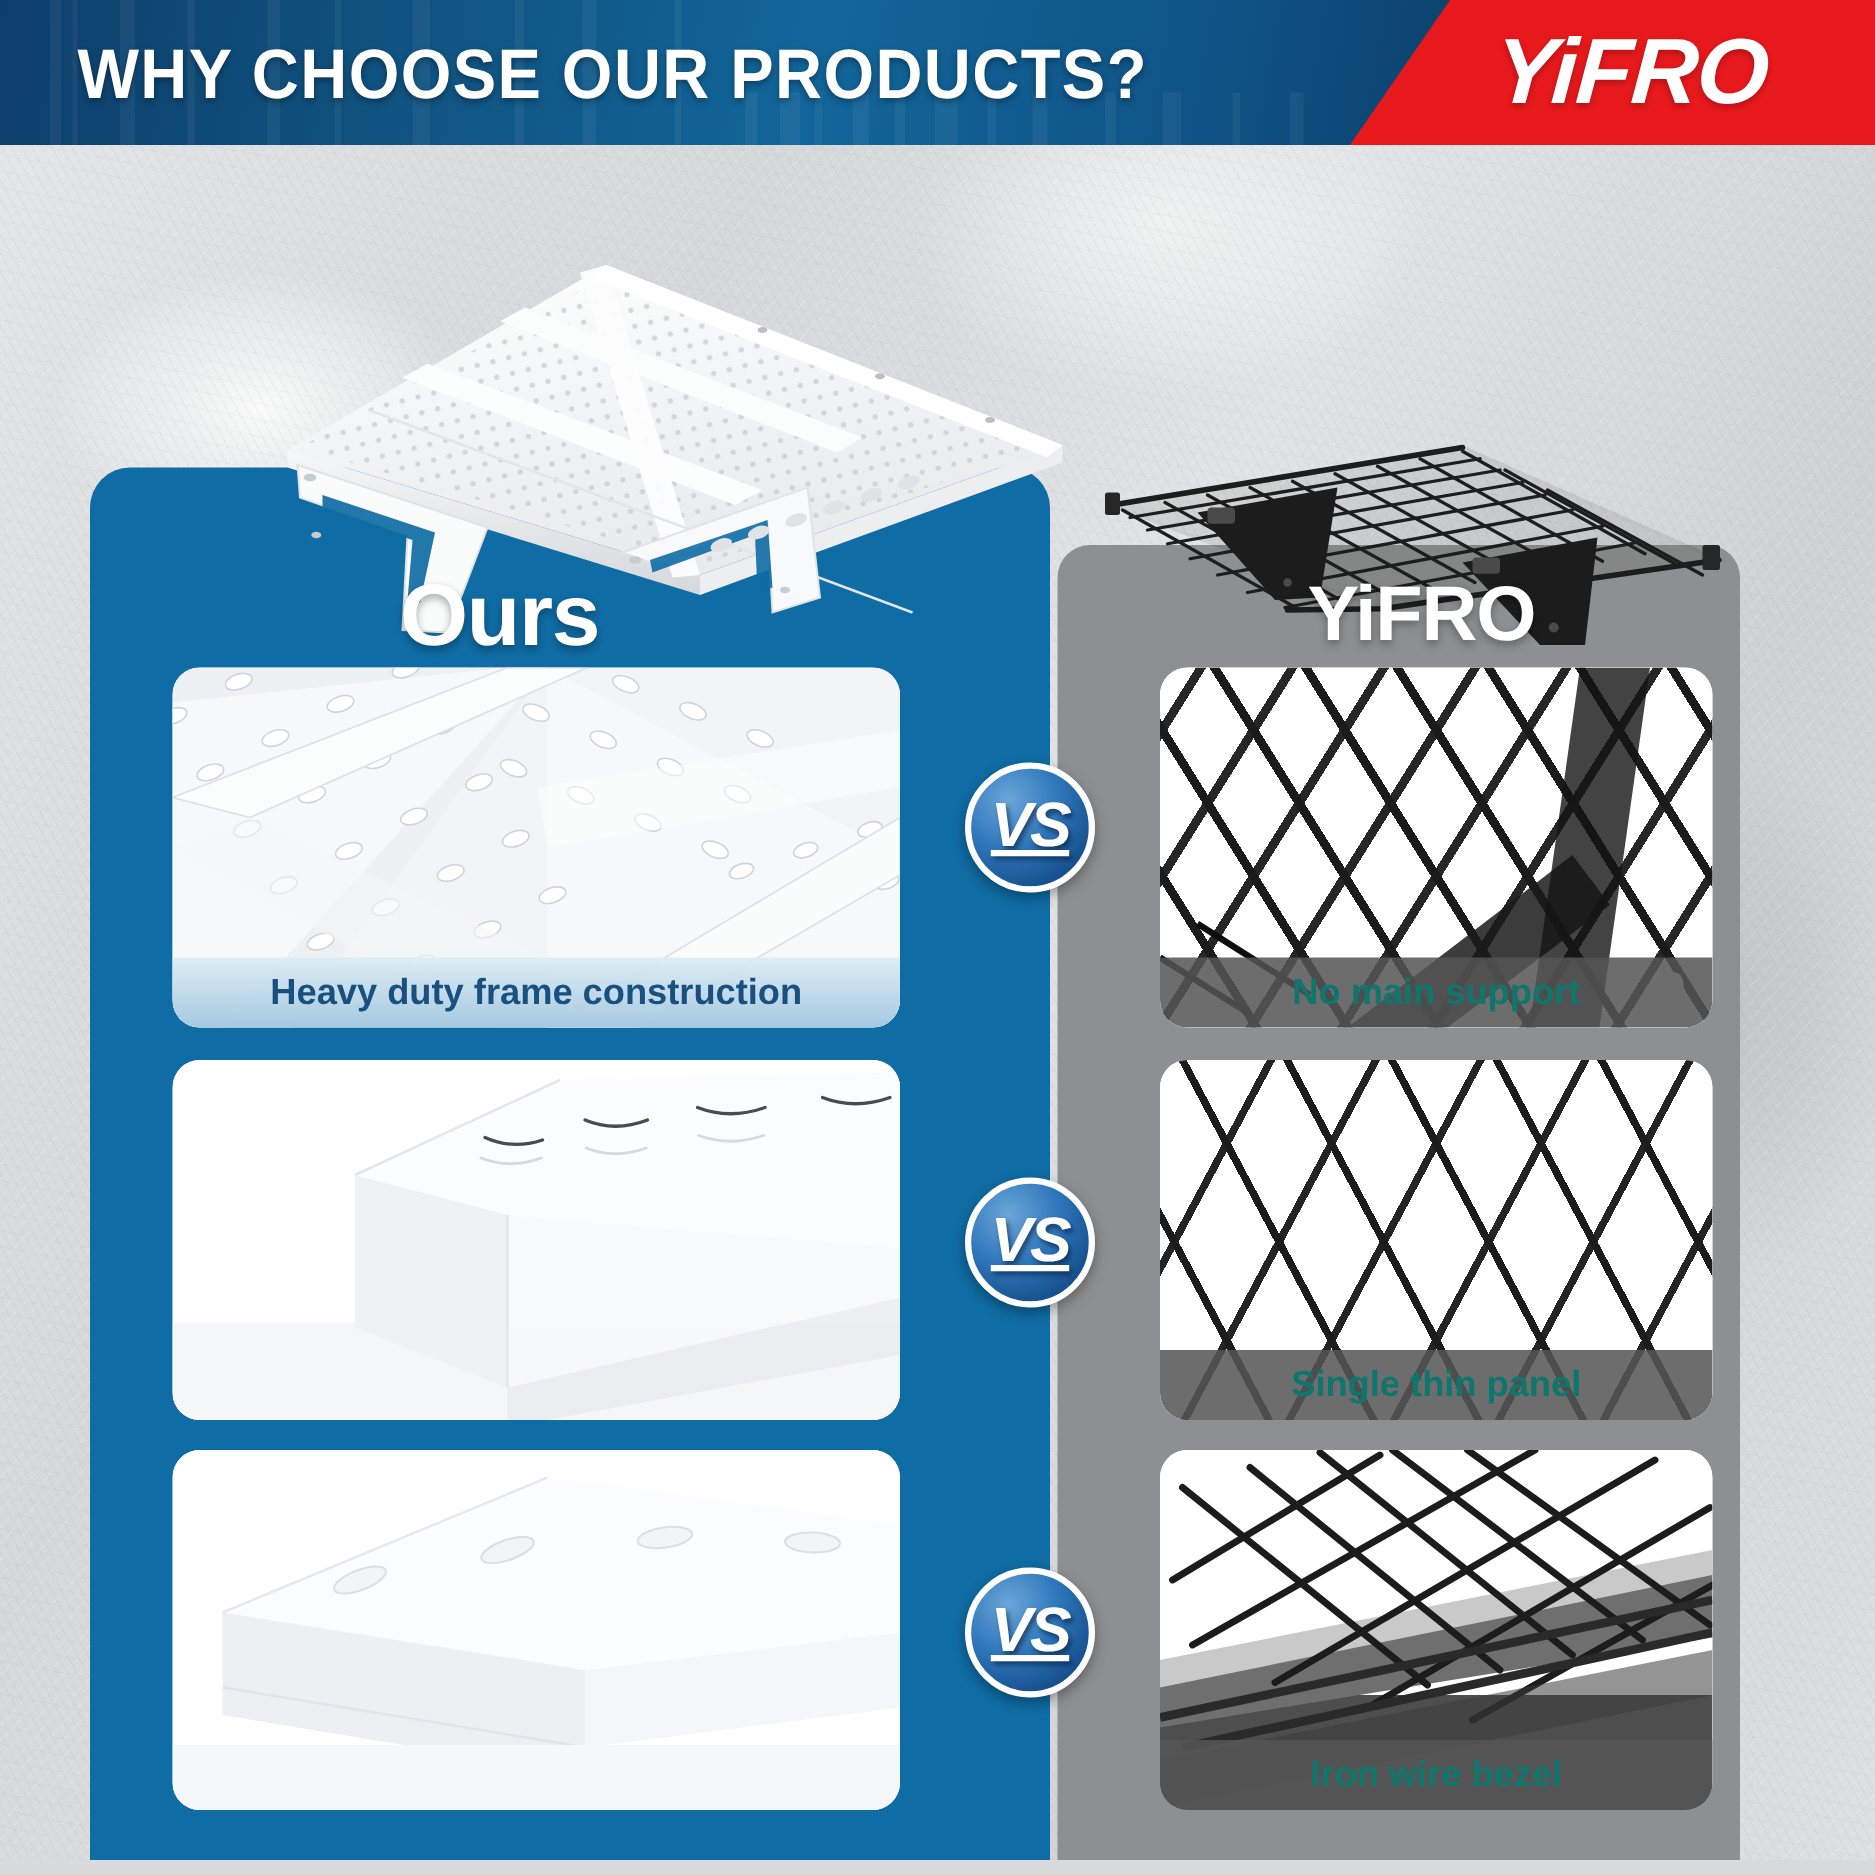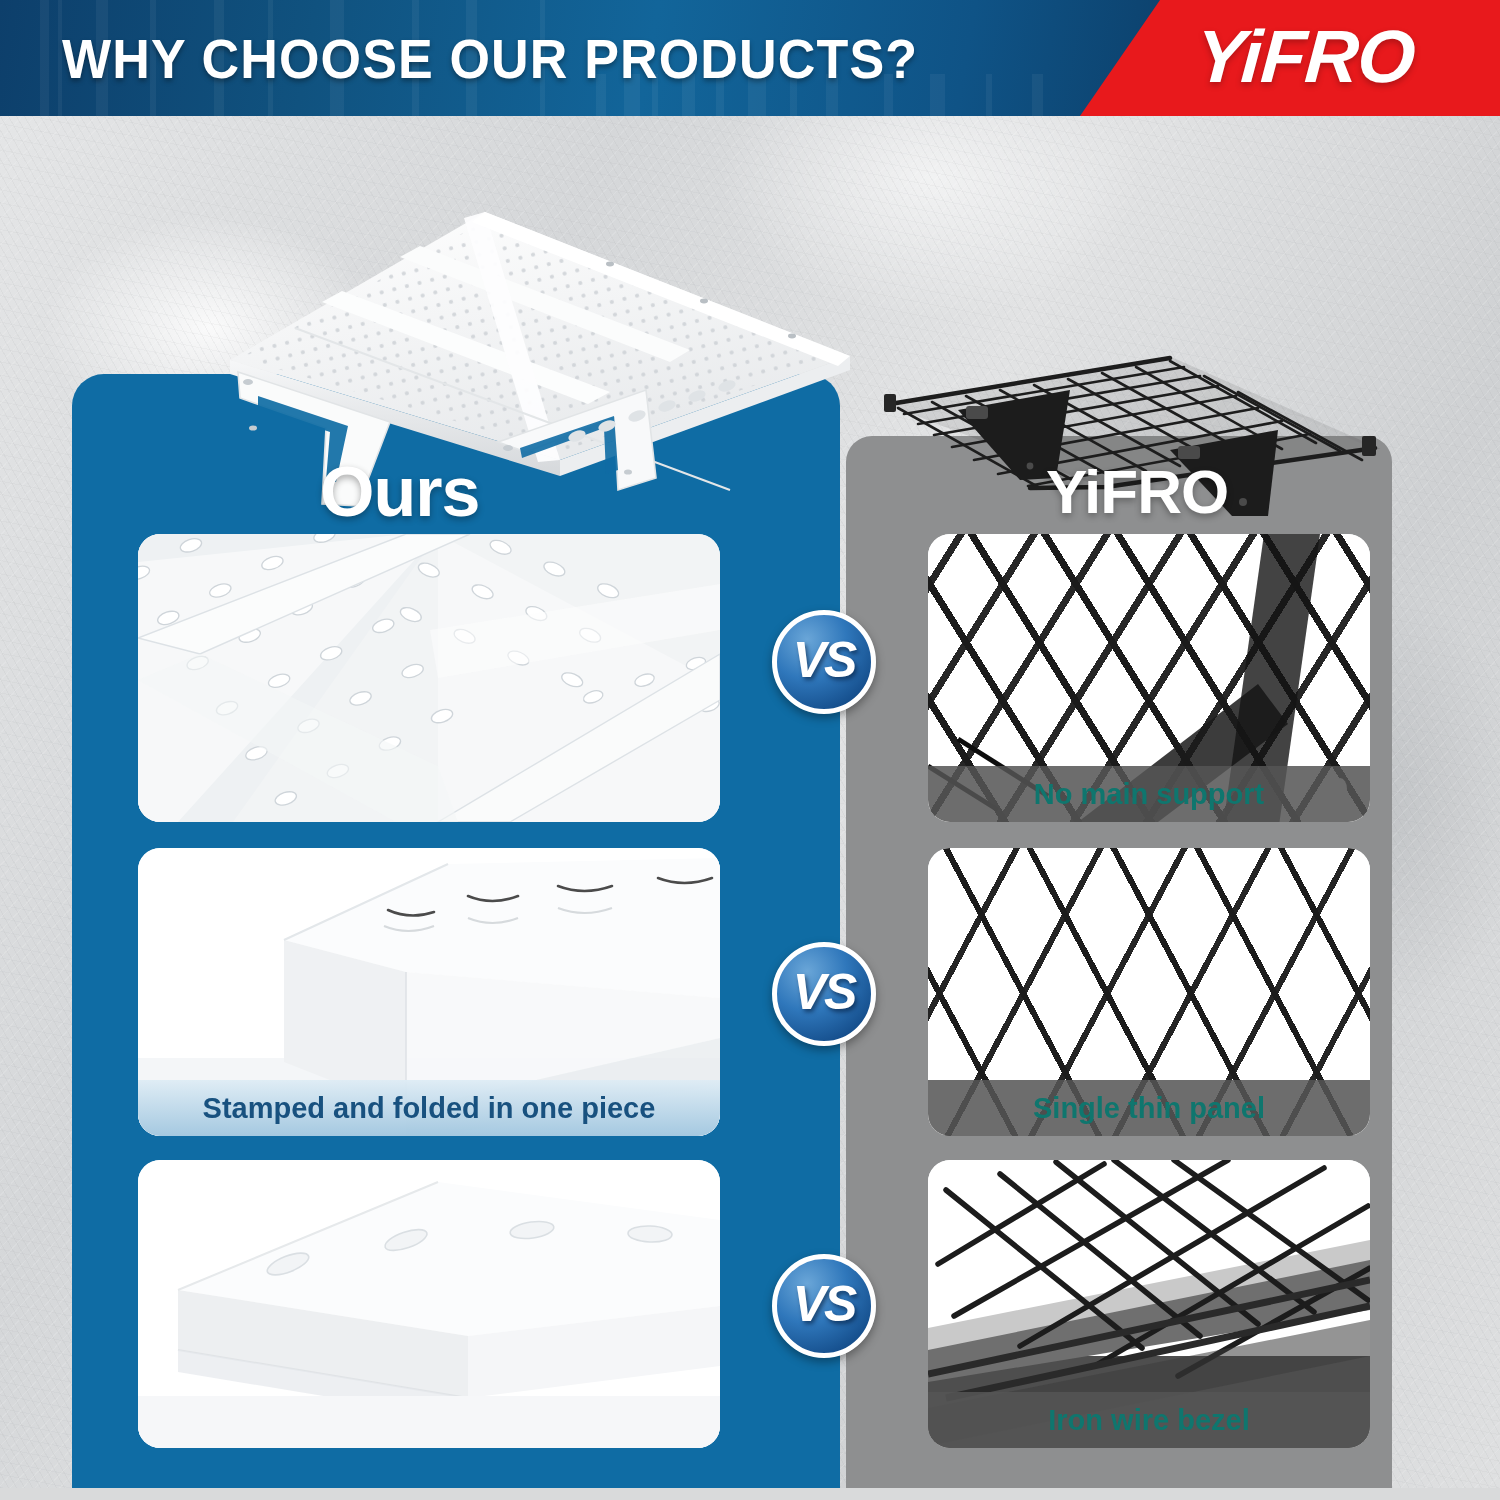--- a/index.html
+++ b/index.html
@@ -101,20 +101,21 @@
     position:absolute;width:104px;height:104px;border-radius:50%;
     background:radial-gradient(circle at 32% 26%,#6aa6d8 0%,#2f77bb 42%,#16508e 78%,#0d3b6d 100%);
     border:5px solid #ffffff;box-sizing:border-box;
     box-shadow:0 4px 10px rgba(0,0,0,.35);
     display:flex;align-items:center;justify-content:center;
   }
   .vs span{
     color:#ffffff;font-size:50px;font-weight:bold;font-style:italic;
     letter-spacing:-2px;text-shadow:2px 3px 4px rgba(0,20,50,.55);
     transform:translateY(-2px);
+    text-decoration:underline;
   }
   .vs1{left:772px;top:610px;}
   .vs2{left:772px;top:942px;}
   .vs3{left:772px;top:1254px;}
   .mesh-dark{
     background-color:#ffffff;
     background-image:
       repeating-linear-gradient(58deg,#1b1b1b 0 7px, rgba(0,0,0,0) 7px 62px),
       repeating-linear-gradient(-58deg,#262626 0 7px, rgba(0,0,0,0) 7px 62px);
   }
@@ -349,20 +350,21 @@
             <ellipse cx="128" cy="64" rx="10" ry="5.6"></ellipse>
           </g>
         </g>
       </g>
 
       <path d="M0 104 L268 0 L332 0 L62 120 Z" fill="#fbfcfc" stroke="#dde2e6" stroke-width="1.4"></path>
       <path d="M300 288 L582 120 L582 166 L372 288 Z" fill="#fafbfb" stroke="#dde2e6" stroke-width="1.4"></path>
       <path d="M62 120 L300 232 L320 288 L258 288 L0 146 Z" fill="#f4f6f7" opacity=".6"></path>
       <path d="M292 96 L582 50 L582 96 L300 144 Z" fill="#fdfdfe" opacity=".55"></path>
     </svg>
+    <div class="cap cap-ours">Heavy duty frame construction</div>
   </div>
 
   <div class="tile tR r1">
     <div class="tile-img mesh-dark"></div>
     <svg class="tile-img" viewBox="0 0 442 288" preserveAspectRatio="none">
       <path d="M150 288 L330 150 L360 190 L230 288 Z" fill="#1a1a1a" opacity=".85"></path>
       <rect x="336" y="0" width="56" height="288" fill="#141414" opacity=".8" transform="skewX(-8)"></rect>
       <g fill="#ffffff">
         <ellipse cx="395" cy="40" rx="7" ry="11"></ellipse>
         <ellipse cx="404" cy="150" rx="7" ry="11"></ellipse>
@@ -399,21 +401,20 @@
         <path d="M520 30 q26 10 54 0"></path>
       </g>
       <g fill="none" stroke="#d6dadd" stroke-width="2.2">
         <path d="M246 78 q24 10 50 0"></path>
           <path d="M330 70 q24 10 50 0"></path>
         <path d="M420 60 q26 10 54 0"></path>
       </g>
 
       <path d="M268 262 L582 190 L582 236 L300 288 L268 288 Z" fill="#e9ecef" opacity=".8"></path>
     </svg>
-    <div class="cap cap-ours">Stamped and folded in one piece</div>
   </div>
 
   <div class="tile tR r2">
     <div class="tile-img mesh-fine"></div>
     <div class="cap cap-others">Single thin panel</div>
   </div>
 
   <div class="vs vs2">
     <span>VS</span>
   </div>

